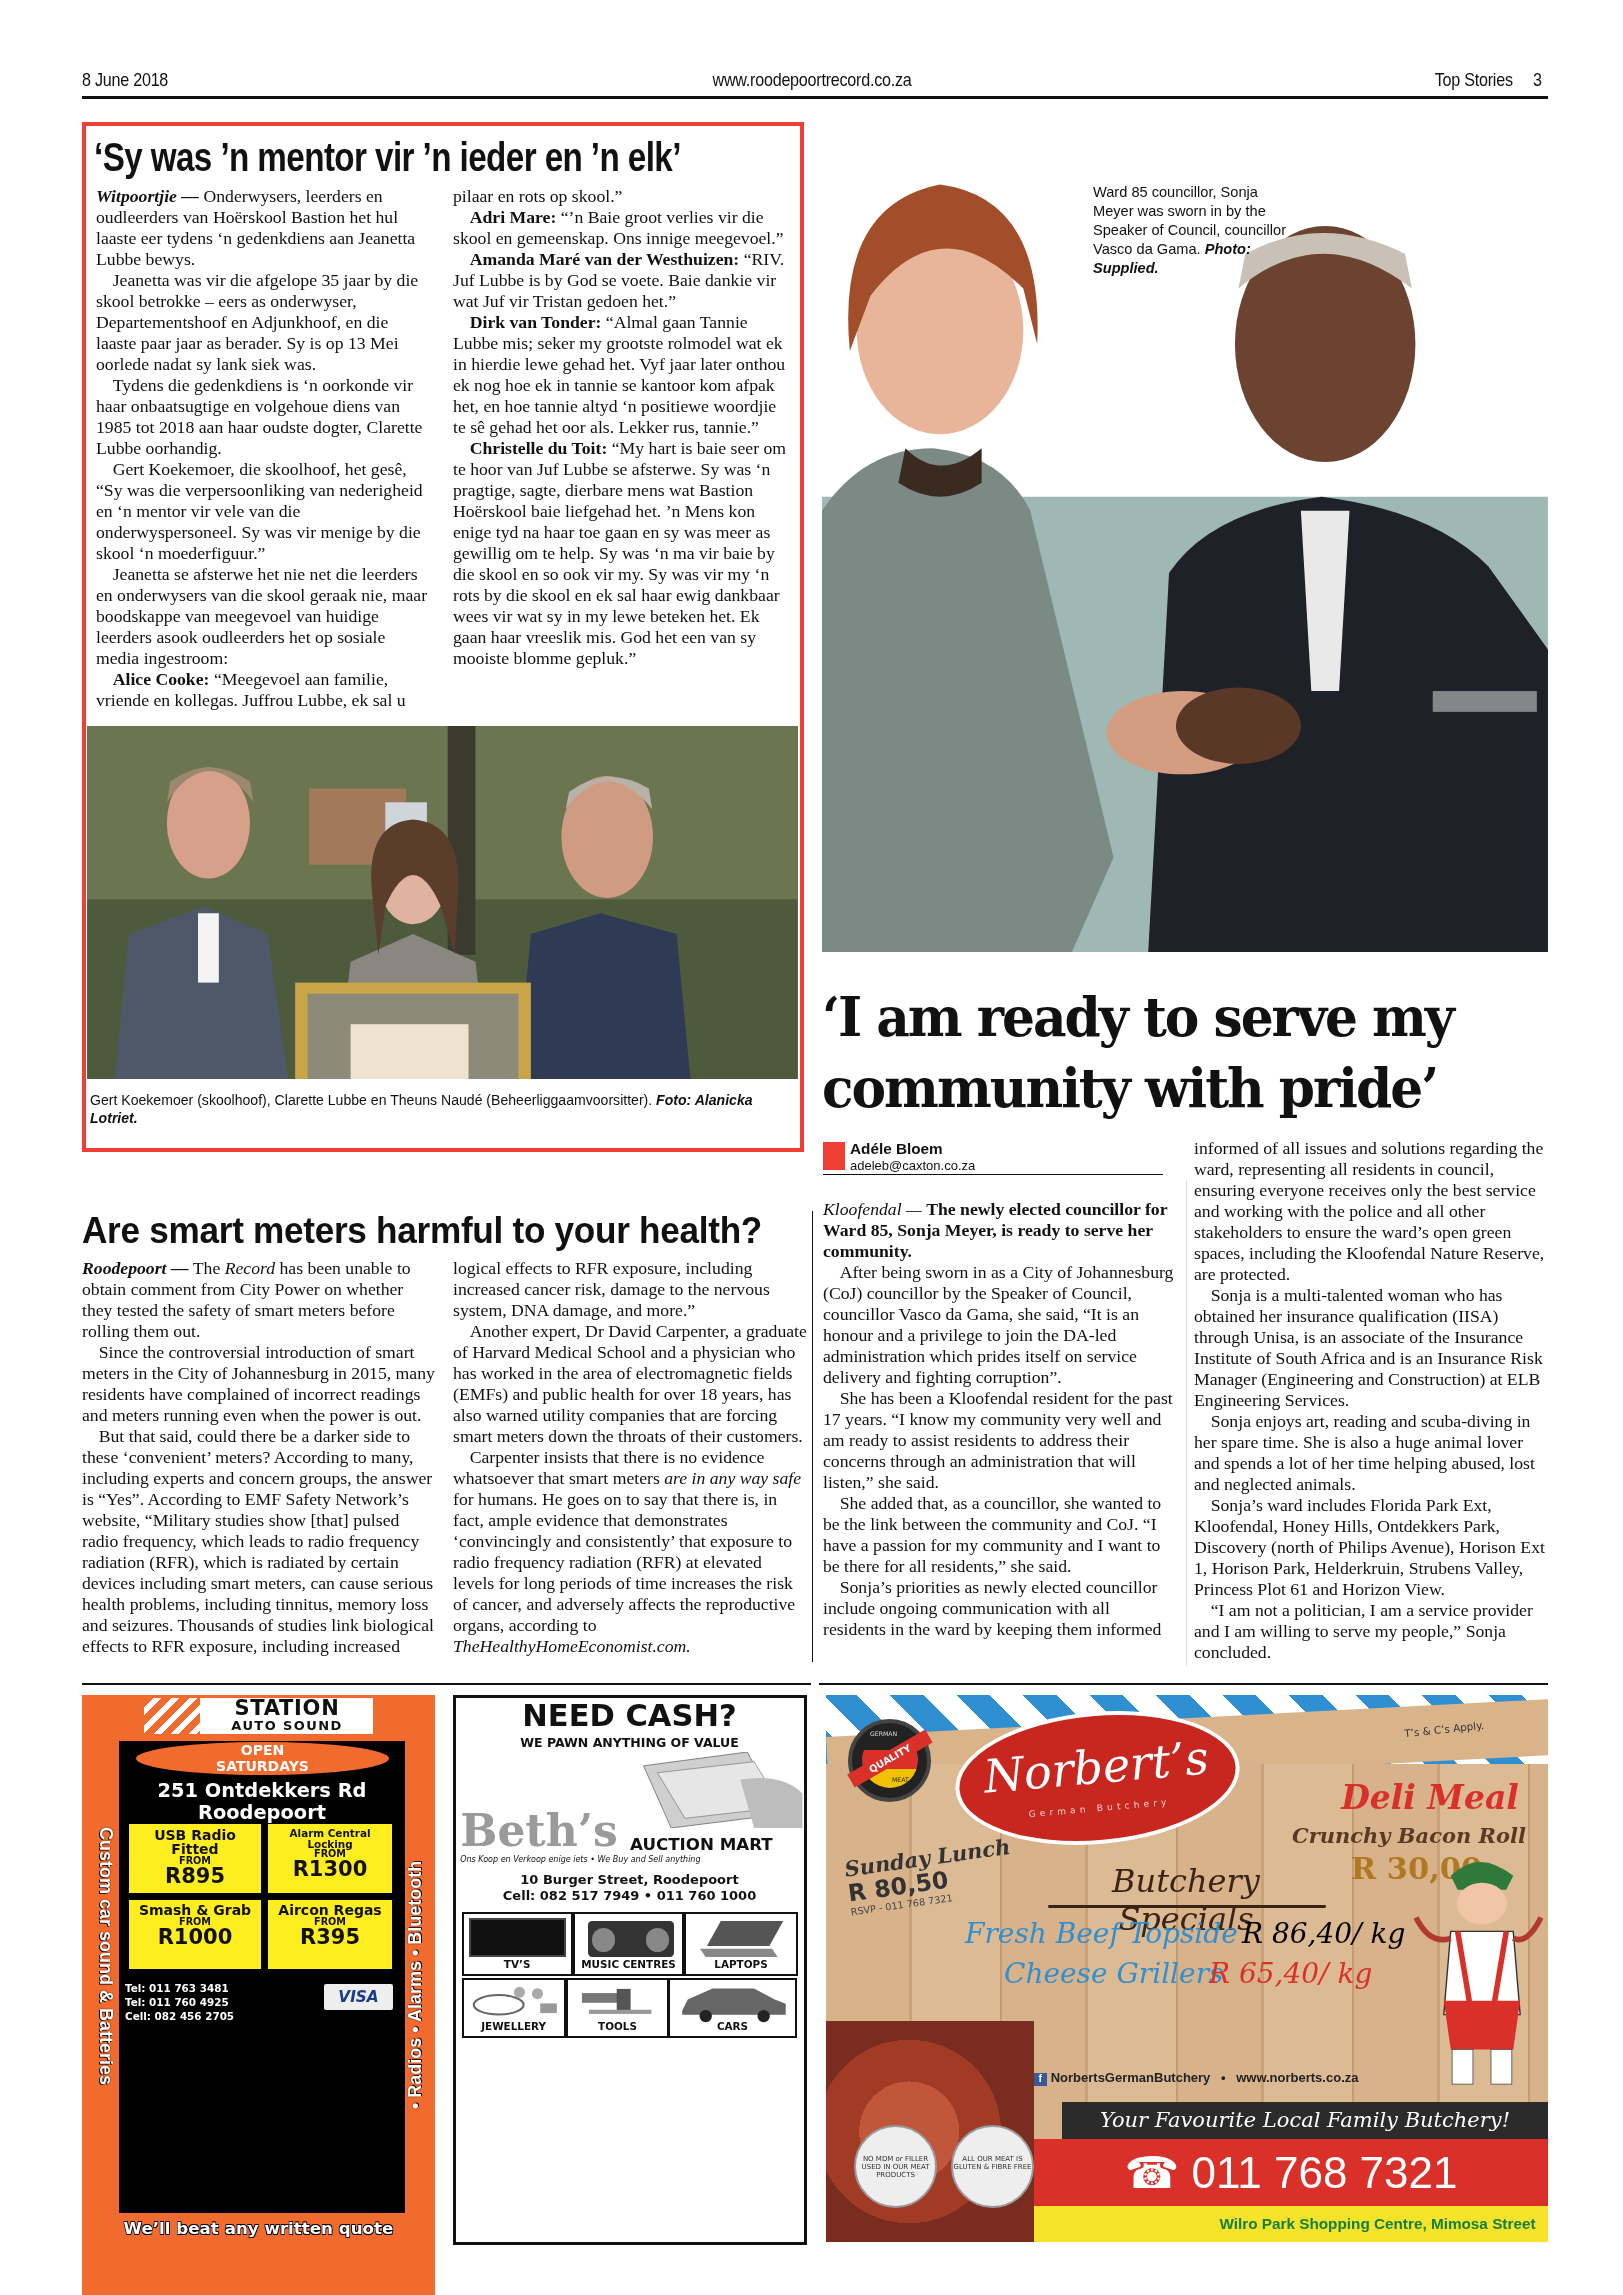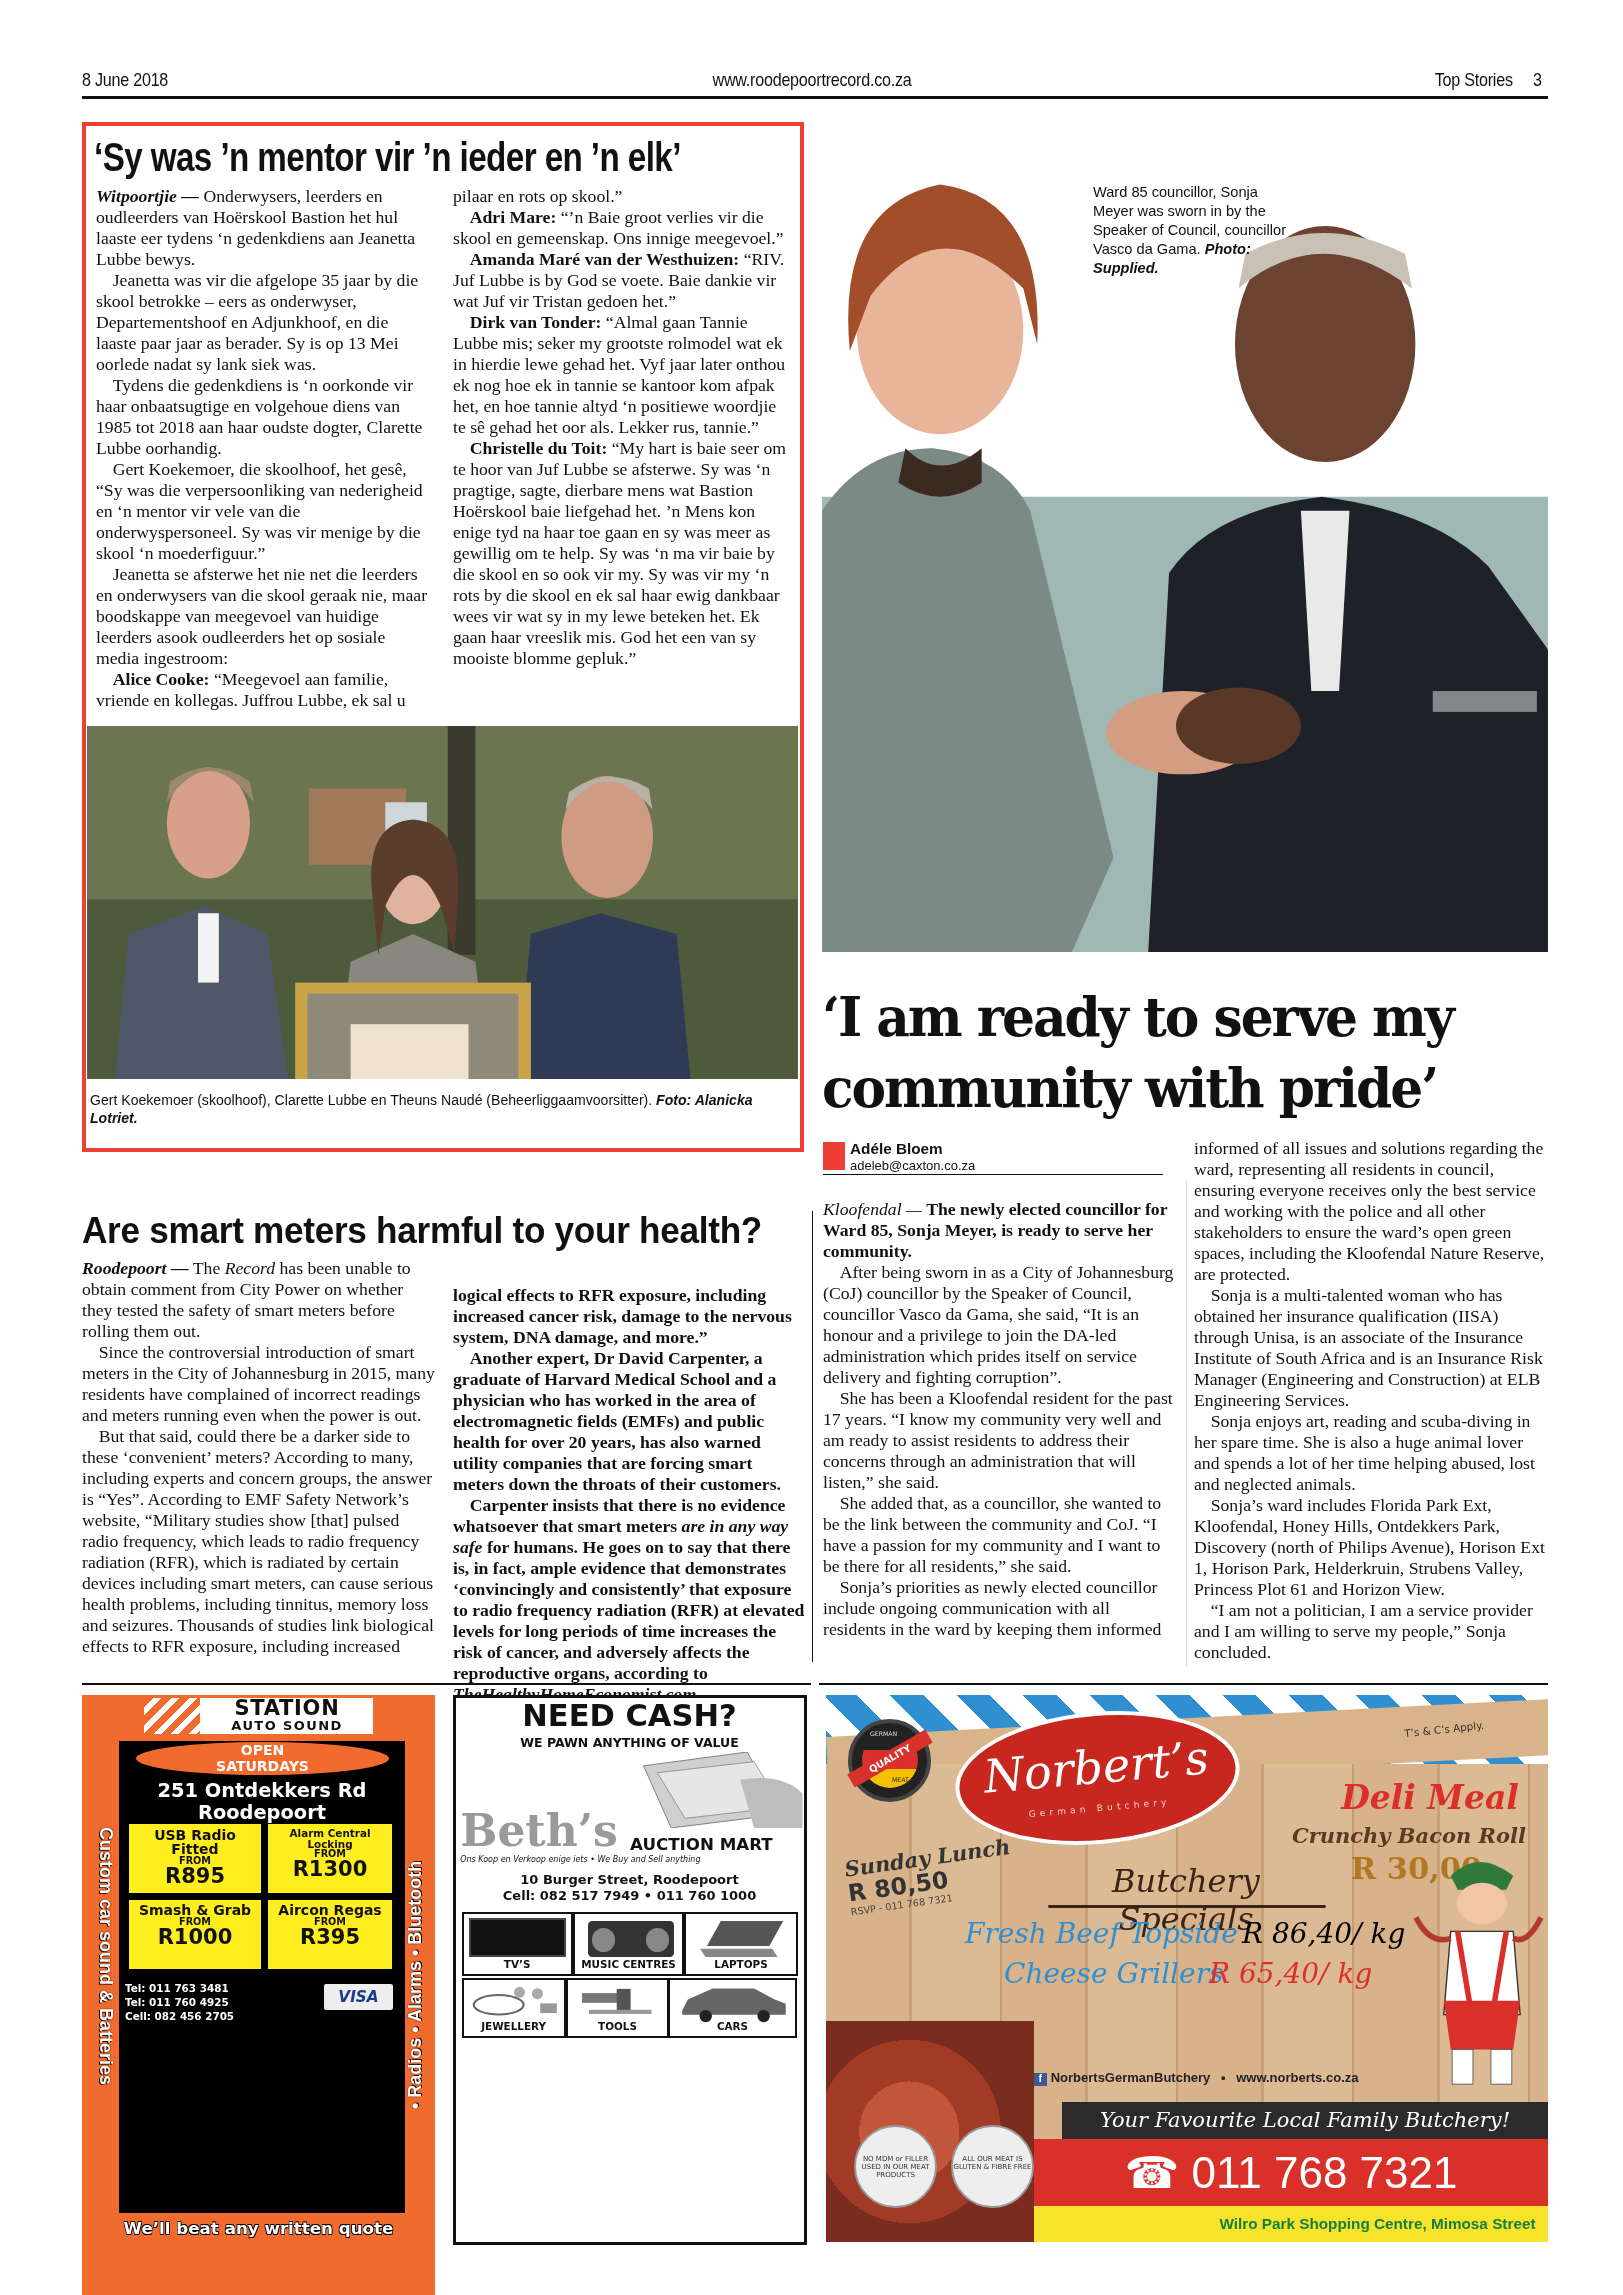--- a/index.html
+++ b/index.html
@@ -118,23 +118,23 @@
 </div>
 
 <h1 class="abs h1-smart">Are smart meters harmful to your health?</h1>
 
 <div class="abs col" style="left:82px; top:1258px; width:354px;">
   <p class="first"><span class="dateline">Roodepoort —</span> <span>The</span> <i>Record</i> <span>has been unable to obtain comment from City Power on whether they tested the safety of smart meters before rolling them out.</span></p>
   <p>Since the controversial introduction of smart meters in the City of Johannesburg in 2015, many residents have complained of incorrect readings and meters running even when the power is out.</p>
   <p style="height:233px; overflow:hidden;">But that said, could there be a darker side to these ‘convenient’ meters? According to many, including experts and concern groups, the answer is “Yes”. According to EMF Safety Network’s website, “Military studies show [that] pulsed radio frequency, which leads to radio frequency radiation (RFR), which is radiated by certain devices including smart meters, can cause serious health problems, including tinnitus, memory loss and seizures. Thousands of studies link biological effects to RFR exposure, including increased cancer risk, damage to the nervous system, DNA damage, and more.”</p>
 </div>
 
-<div class="abs col" style="left:453px; top:1285px; width:354px;font-weight:bold;">
+<div class="abs col" style="left:453px; top:1258px; width:354px;">
   <p class="first">logical effects to RFR exposure, including increased cancer risk, damage to the nervous system, DNA damage, and more.”</p>
-  <p>Another expert, Dr David Carpenter, a graduate of Harvard Medical School and a physician who has worked in the area of electromagnetic fields (EMFs) and public health for over 20 years, has also warned utility companies that are forcing smart meters down the throats of their customers.</p>
+  <p>Another expert, Dr David Carpenter, a graduate of Harvard Medical School and a physician who has worked in the area of electromagnetic fields (EMFs) and public health for over 18 years, has also warned utility companies that are forcing smart meters down the throats of their customers.</p>
   <p><span>Carpenter insists that there is no evidence whatsoever that smart meters</span> <i>are in any way safe</i> <span>for humans. He goes on to say that there is, in fact, ample evidence that demonstrates ‘convincingly and consistently’ that exposure to radio frequency radiation (RFR) at elevated levels for long periods of time increases the risk of cancer, and adversely affects the reproductive organs, according to</span> <i>TheHealthyHomeEconomist.com.</i></p>
 </div>
 
 <div class="abs col-rule" style="left:82px; top:1683px; width:729px; height:2.1px;"></div>
 <div class="abs col-rule" style="left:812px; top:1211px; width:1.4px; height:451px;"></div>
 
 <div class="abs photo2">
   <svg width="726" height="830" viewBox="0 0 1046 1196">
     <rect width="1046" height="1196" fill="#ffffff"></rect>
     <rect x="0" y="540" width="1046" height="656" fill="#9fb8b4"></rect>

